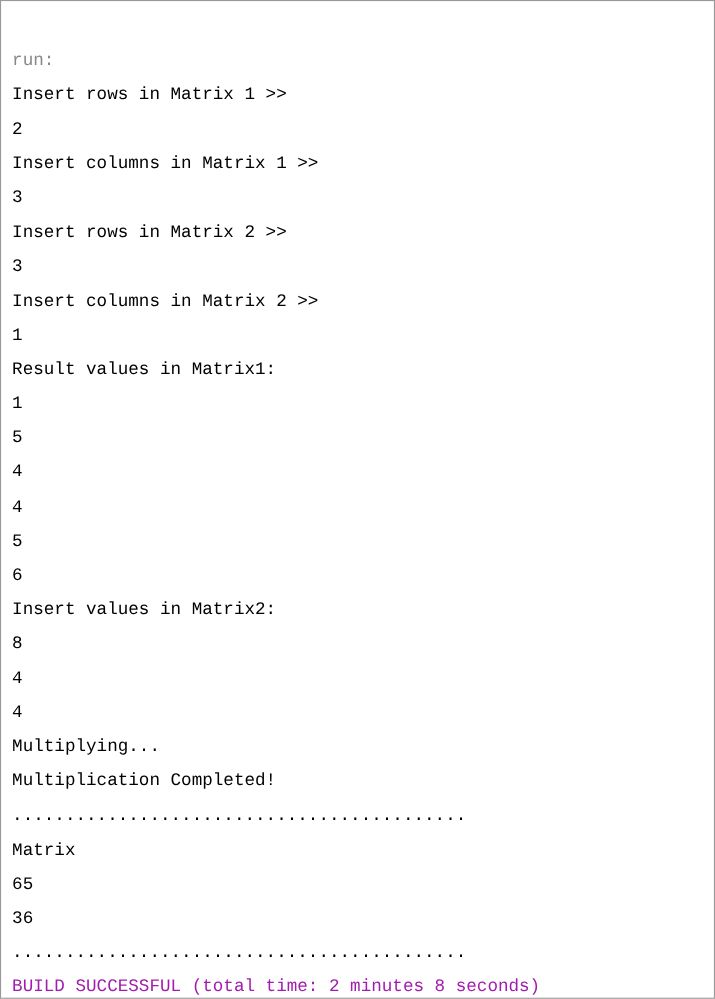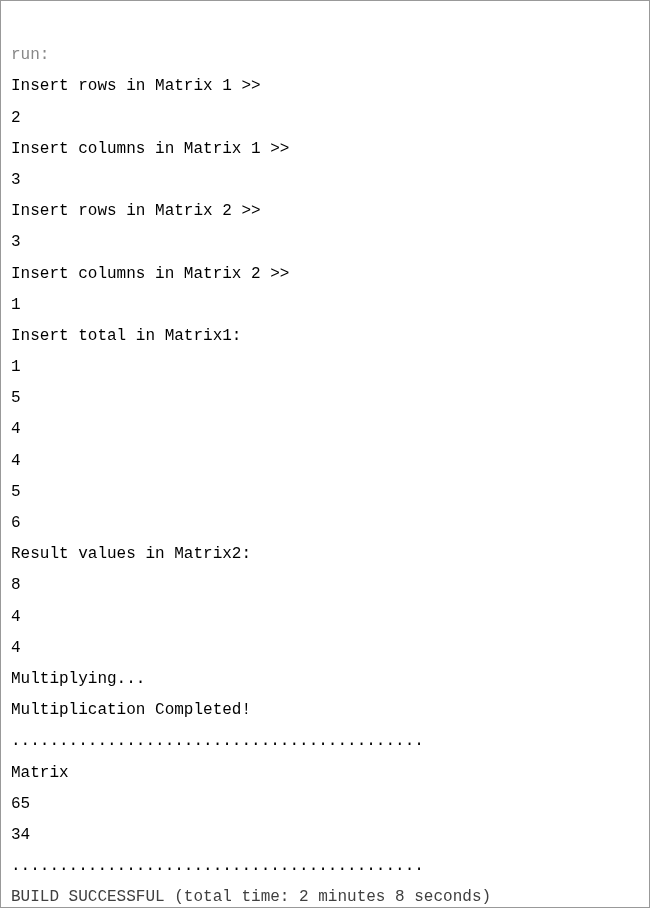--- a/index.html
+++ b/index.html
@@ -19,48 +19,48 @@
       color: #000000;
     }
     .console {
       white-space: pre;
     }
     .gray {
       color: #888888;
       text-align: center;
     }
     .green {
-      color: #404040;
+      color: #a21caf;
     }
   </style>
 </head>
 <body>
 
 <div class="console">
 <span class="gray">run:</span>
 <span>Insert rows in Matrix 1 &gt;&gt;</span>
 <span>2</span>
 <span>Insert columns in Matrix 1 &gt;&gt;</span>
 <span>3</span>
 <span>Insert rows in Matrix 2 &gt;&gt;</span>
 <span>3</span>
 <span>Insert columns in Matrix 2 &gt;&gt;</span>
 <span>1</span>
-<span>Insert total in Matrix1:</span>
+<span>Result values in Matrix1:</span>
 <span>1</span>
 <span>5</span>
 <span>4</span>
 <span>4</span>
 <span>5</span>
 <span>6</span>
-<span>Result values in Matrix2:</span>
+<span>Insert values in Matrix2:</span>
 <span>8</span>
 <span>4</span>
 <span>4</span>
 <span>Multiplying...</span>
 <span>Multiplication Completed!</span>
 <span>...........................................</span>
 <span>Matrix</span>
 <span>65</span>
-<span>34</span>
+<span>36</span>
 <span>...........................................</span>
 <span class="green">BUILD SUCCESSFUL (total time: 2 minutes 8 seconds)</span>
 </div>
 
 </body></html>

